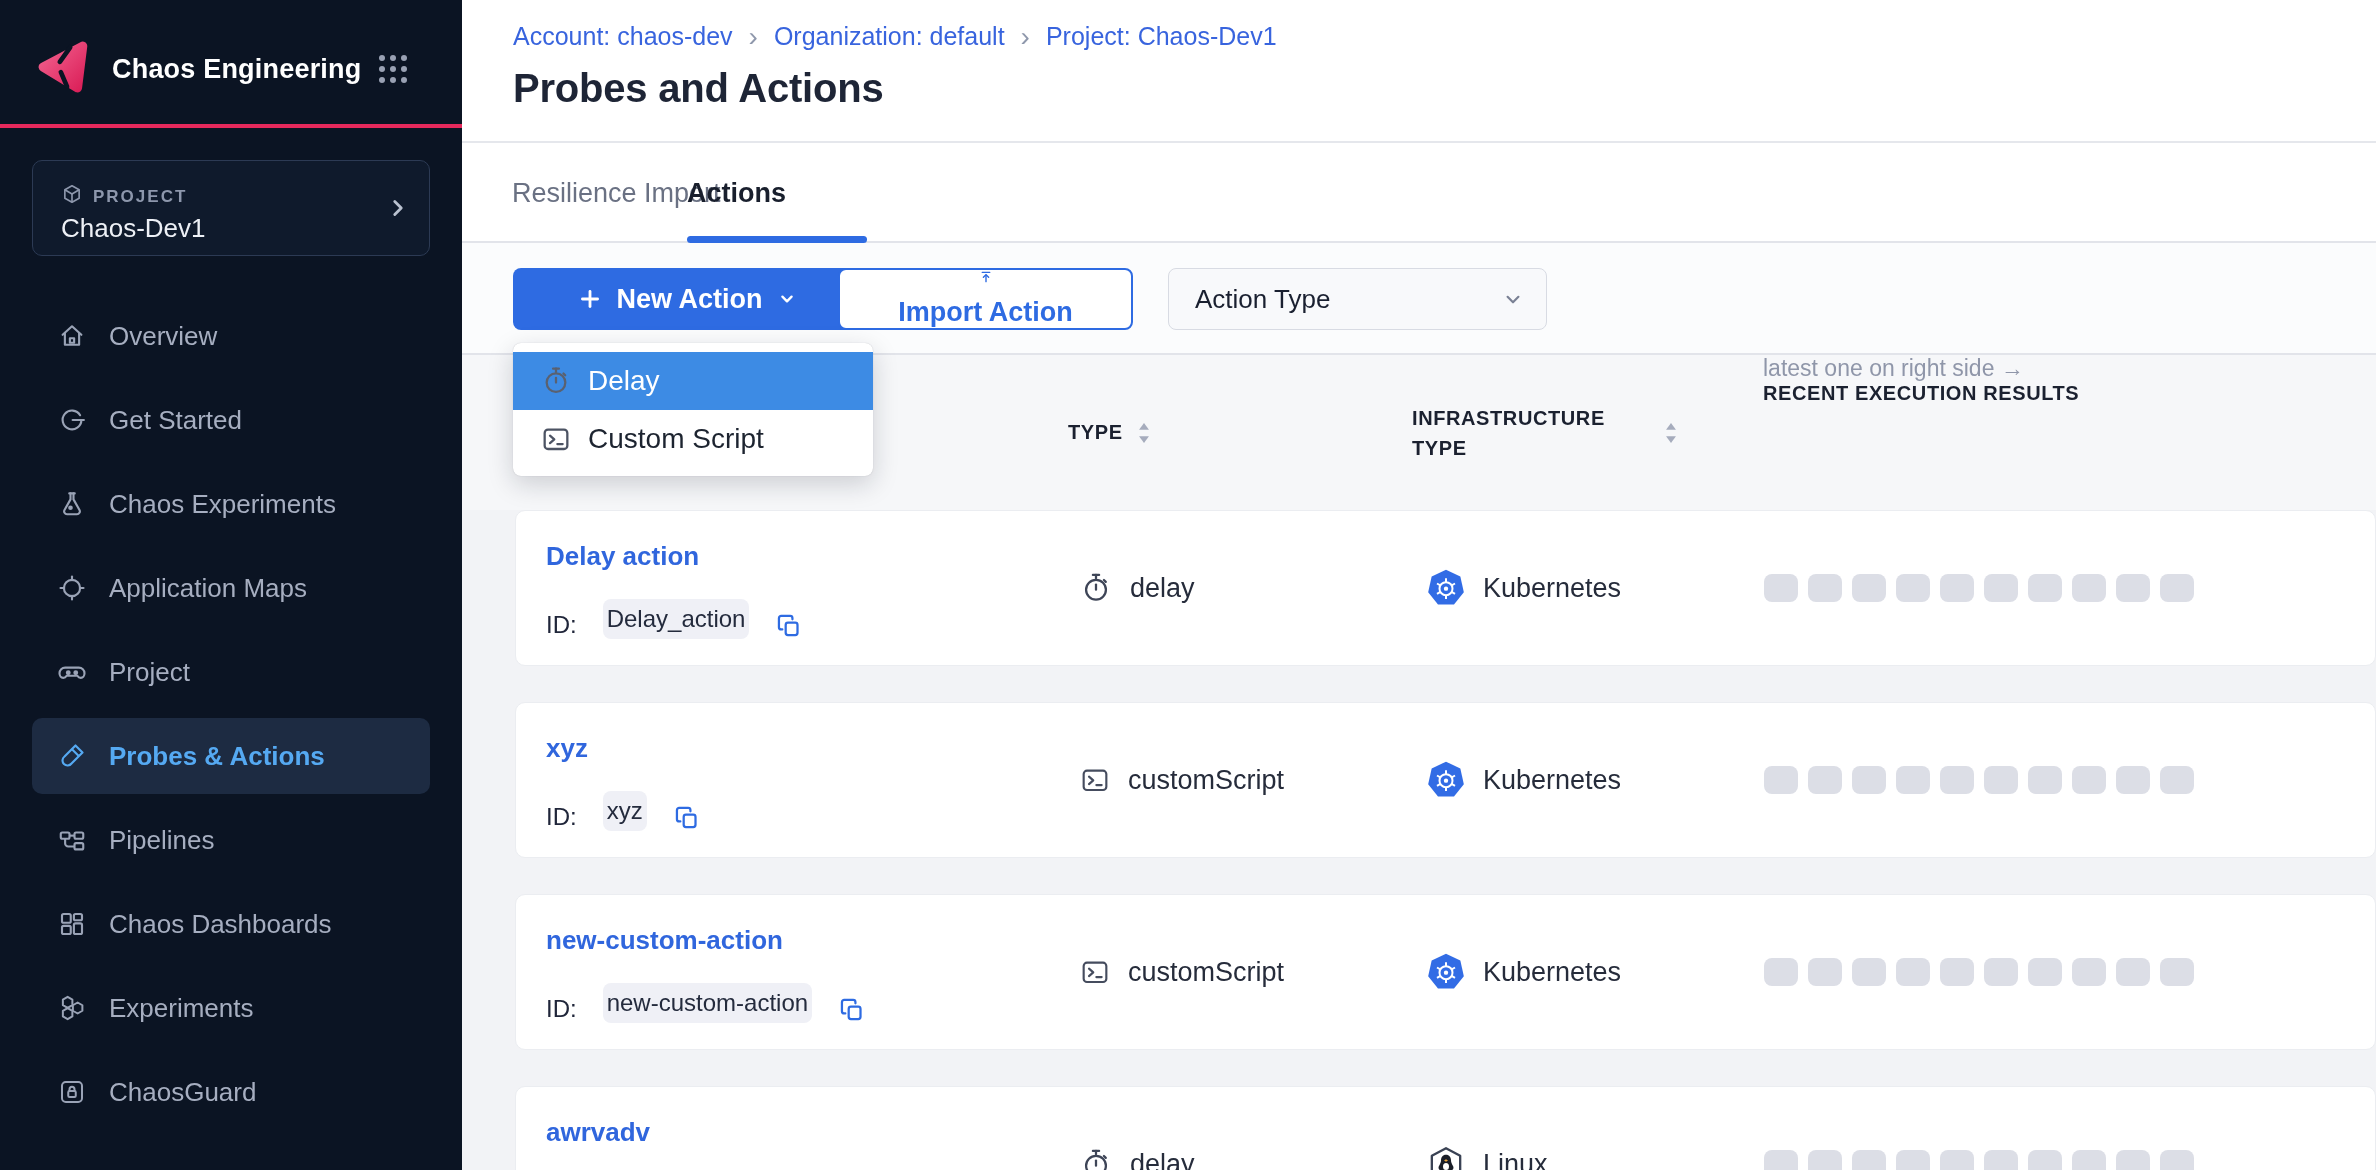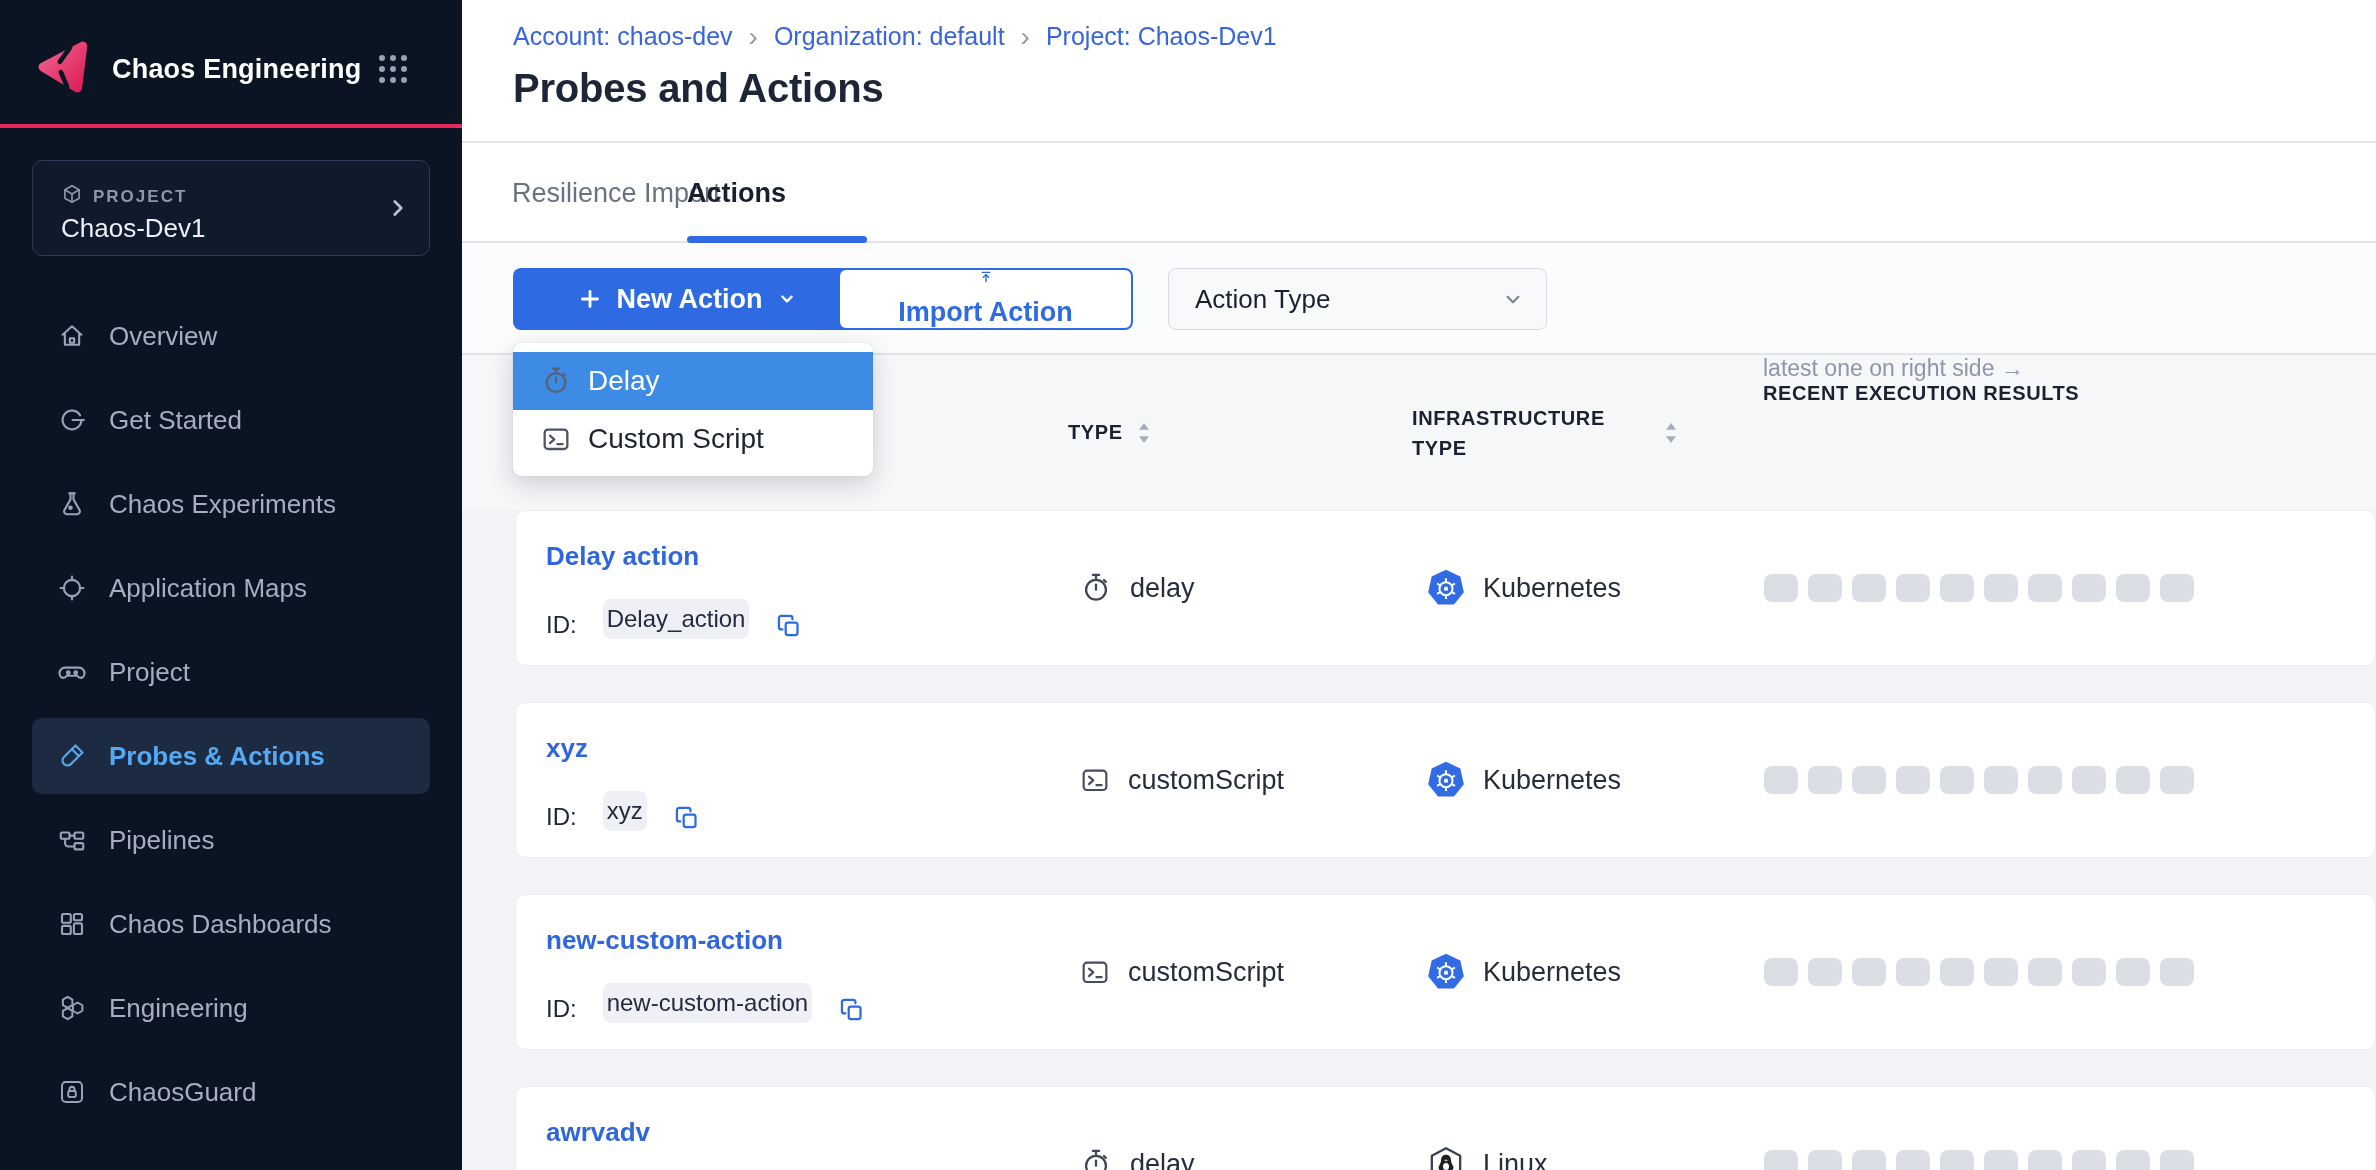--- a/index.html
+++ b/index.html
@@ -196,21 +196,21 @@
           <rect x="13.5" y="11.5" width="6.5" height="8.5" rx="1.3"></rect>
       </svg>
       <span class="nlabel">Chaos Dashboards</span>
     </div>
     <div class="nav-item">
       <svg class="nicon" viewBox="0 0 24 24" fill="none" stroke="#9AA3B6" stroke-width="1.6" stroke-linejoin="round">
         <polygon points="8.5,3.1 12.3,5.3 12.3,9.7 8.5,11.9 4.7,9.7 4.7,5.3"></polygon>
         <polygon points="8.5,12.1 12.3,14.3 12.3,18.7 8.5,20.9 4.7,18.7 4.7,14.3"></polygon>
         <polygon points="16.5,7.6 20.3,9.8 20.3,14.2 16.5,16.4 12.7,14.2 12.7,9.8"></polygon>
       </svg>
-      <span class="nlabel">Engineering</span>
+      <span class="nlabel">Experiments</span>
     </div>
     <div class="nav-item">
       <svg class="nicon" viewBox="0 0 24 24" fill="none" stroke="#9AA3B6" stroke-width="1.6" stroke-linejoin="round" stroke-linecap="round">
         <rect x="4" y="4" width="16" height="16" rx="3"></rect>
           <rect x="9" y="11.2" width="6" height="4.8" rx="1"></rect>
           <path d="M10 11.2V9.7a2 2 0 0 1 4 0v1.5"></path>
       </svg>
       <span class="nlabel">ChaosGuard</span>
     </div>
   </div>

